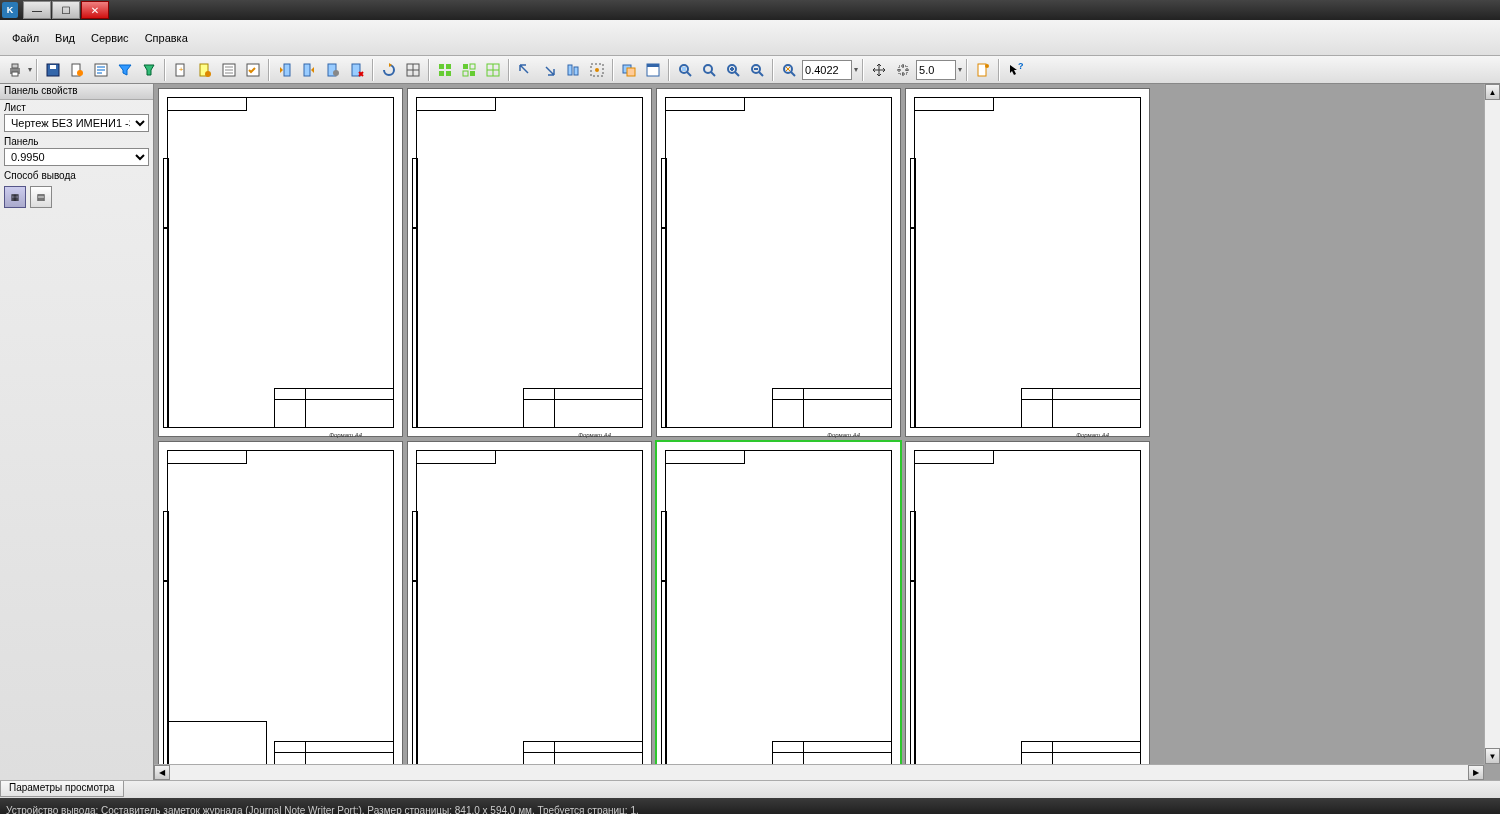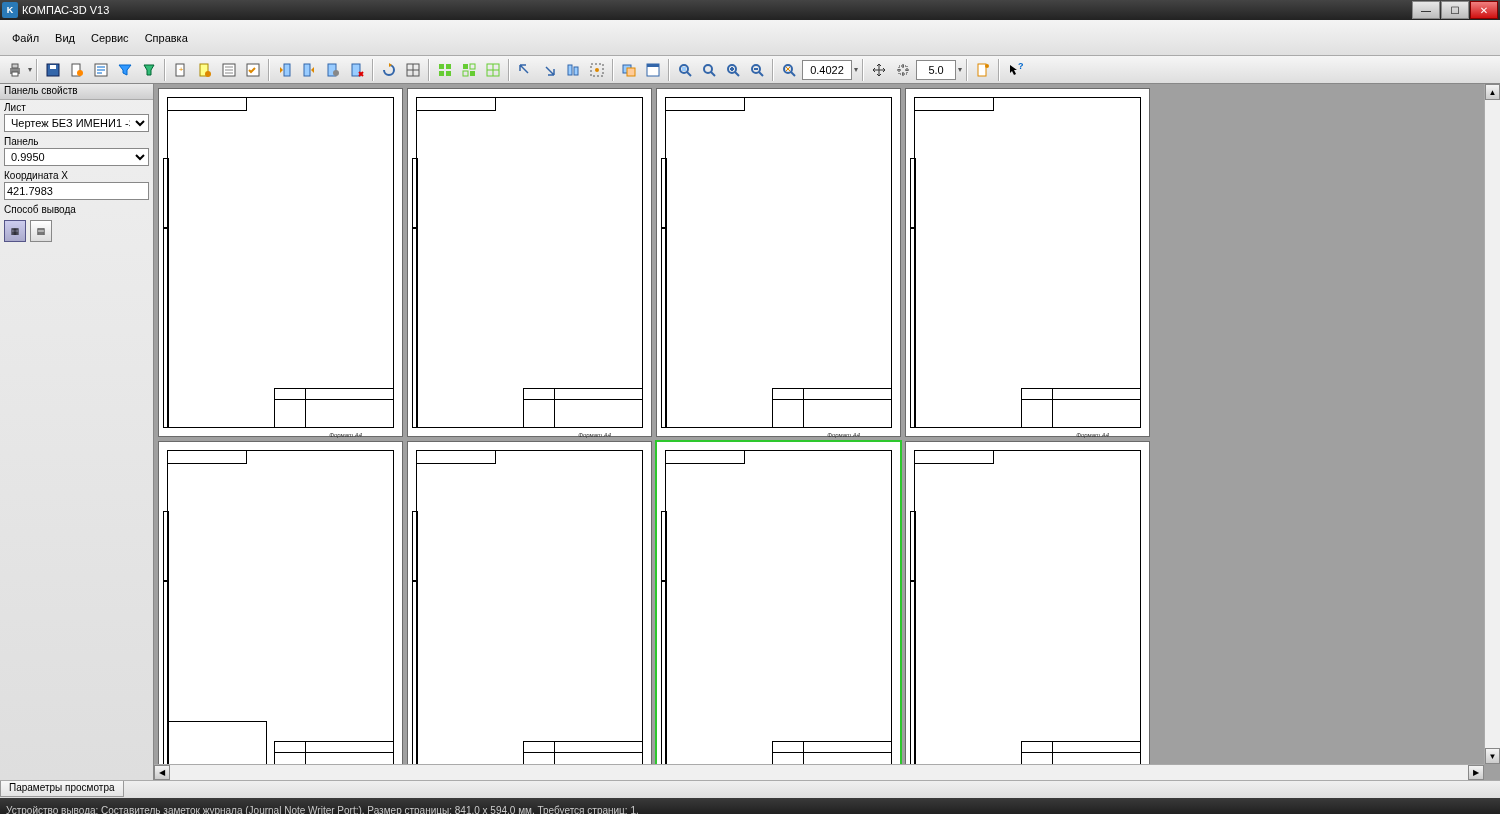--- a/index.html
+++ b/index.html
@@ -13,21 +13,21 @@
 .winbtns .min,.winbtns .max { background:linear-gradient(#e8e8e8,#bcbcbc); border:1px solid #888; color:#000; }
 .winbtns .close { background:linear-gradient(#f08080,#d01010); border:1px solid #800; color:#fff; }
 
 .menubar { height:36px; background:linear-gradient(#f4f4f4,#e0e0e0); display:flex; align-items:center; padding:16px 4px; border-bottom:1px solid #aaa; }
 .menubar span { padding:2px 8px; cursor:pointer; }
 
 .toolbar { height:28px; background:linear-gradient(#f6f6f6,#dedede); display:flex; align-items:center; padding:0 4px; gap:2px; border-bottom:1px solid #888; }
 .tbtn { width:22px; height:22px; border:1px solid transparent; display:flex; align-items:center; justify-content:center; cursor:pointer; border-radius:2px; }
 .tbtn svg { width:16px; height:16px; }
 .tsep { width:2px; height:22px; border-left:1px solid #aaa; border-right:1px solid #fff; margin:0 2px; }
-.tinput { height:20px; border:1px solid #888; background:#fff; font-size:11px; padding:0 2px;text-align:center; }
+.tinput { height:20px; border:1px solid #888; background:#fff; font-size:11px; padding:0 2px; }
 
 .main { flex:1; display:flex; overflow:hidden; }
 .sidebar { width:154px; background:linear-gradient(#efefef,#dedede); border-right:1px solid #888; display:flex; flex-direction:column; }
 .panelhdr { height:16px; background:linear-gradient(#eaeaea,#cececf); border-bottom:1px solid #aaa; padding:1px 4px; font-size:10px; }
 .field { padding:2px 4px; }
 .field label { display:block; font-size:10px; margin-bottom:1px; }
 .field select,.field input { width:100%; height:18px; border:1px solid #888; background:#fff; font-size:11px; padding:0 2px; }
 .togglebtns { display:flex; gap:4px; padding:2px 4px; }
 .togglebtns button { width:22px; height:22px; border:1px solid #888; background:linear-gradient(#fff,#ddd); cursor:pointer; font-size:9px; }
 .togglebtns button.active { background:linear-gradient(#cce,#aac); border-color:#558; }
@@ -56,21 +56,20 @@
 
 .bottomtab { height:18px; background:linear-gradient(#efefef,#dedede); border-top:1px solid #aaa; }
 .bottomtab .tab { display:inline-block; height:16px; background:linear-gradient(#f8f8f8,#e4e4e4); border:1px solid #999; border-top:none; padding:1px 8px; font-size:10px; cursor:pointer; }
 .status { height:16px; background:linear-gradient(#3a3a3a,#202020); color:#ccc; font-size:10px; padding:7px 6px; white-space:nowrap; overflow:hidden; }
 </style>
 </head>
 <body>
 
 <div class="titlebar">
   <span class="appicon">K</span>
-  <span class="title">КОМПАС-3D V13</span>
   <div class="winbtns">
     <div class="min">—</div>
     <div class="max">☐</div>
     <div class="close">✕</div>
   </div>
 </div>
 
 <div class="menubar">
   <span>Файл</span>
   <span>Вид</span>
@@ -309,24 +308,20 @@
     <div class="panelhdr">Панель свойств</div>
     <div class="field">
       <label>Лист</label>
       <select><option>Чертеж БЕЗ ИМЕНИ1 -&gt;Лис</option></select>
     </div>
     <div class="field">
       <label>Панель</label>
       <select><option>0.9950</option></select>
     </div>
     <div class="field">
-      <label>Координата X</label>
-      <input value="421.7983" style="">
-    </div>
-    <div class="field">
       <label>Способ вывода</label>
     </div>
     <div class="togglebtns">
       <button class="active">▦</button>
       <button>▤</button>
     </div>
   </div>
 
   <div class="preview">
     <div class="pages" id="pages">

